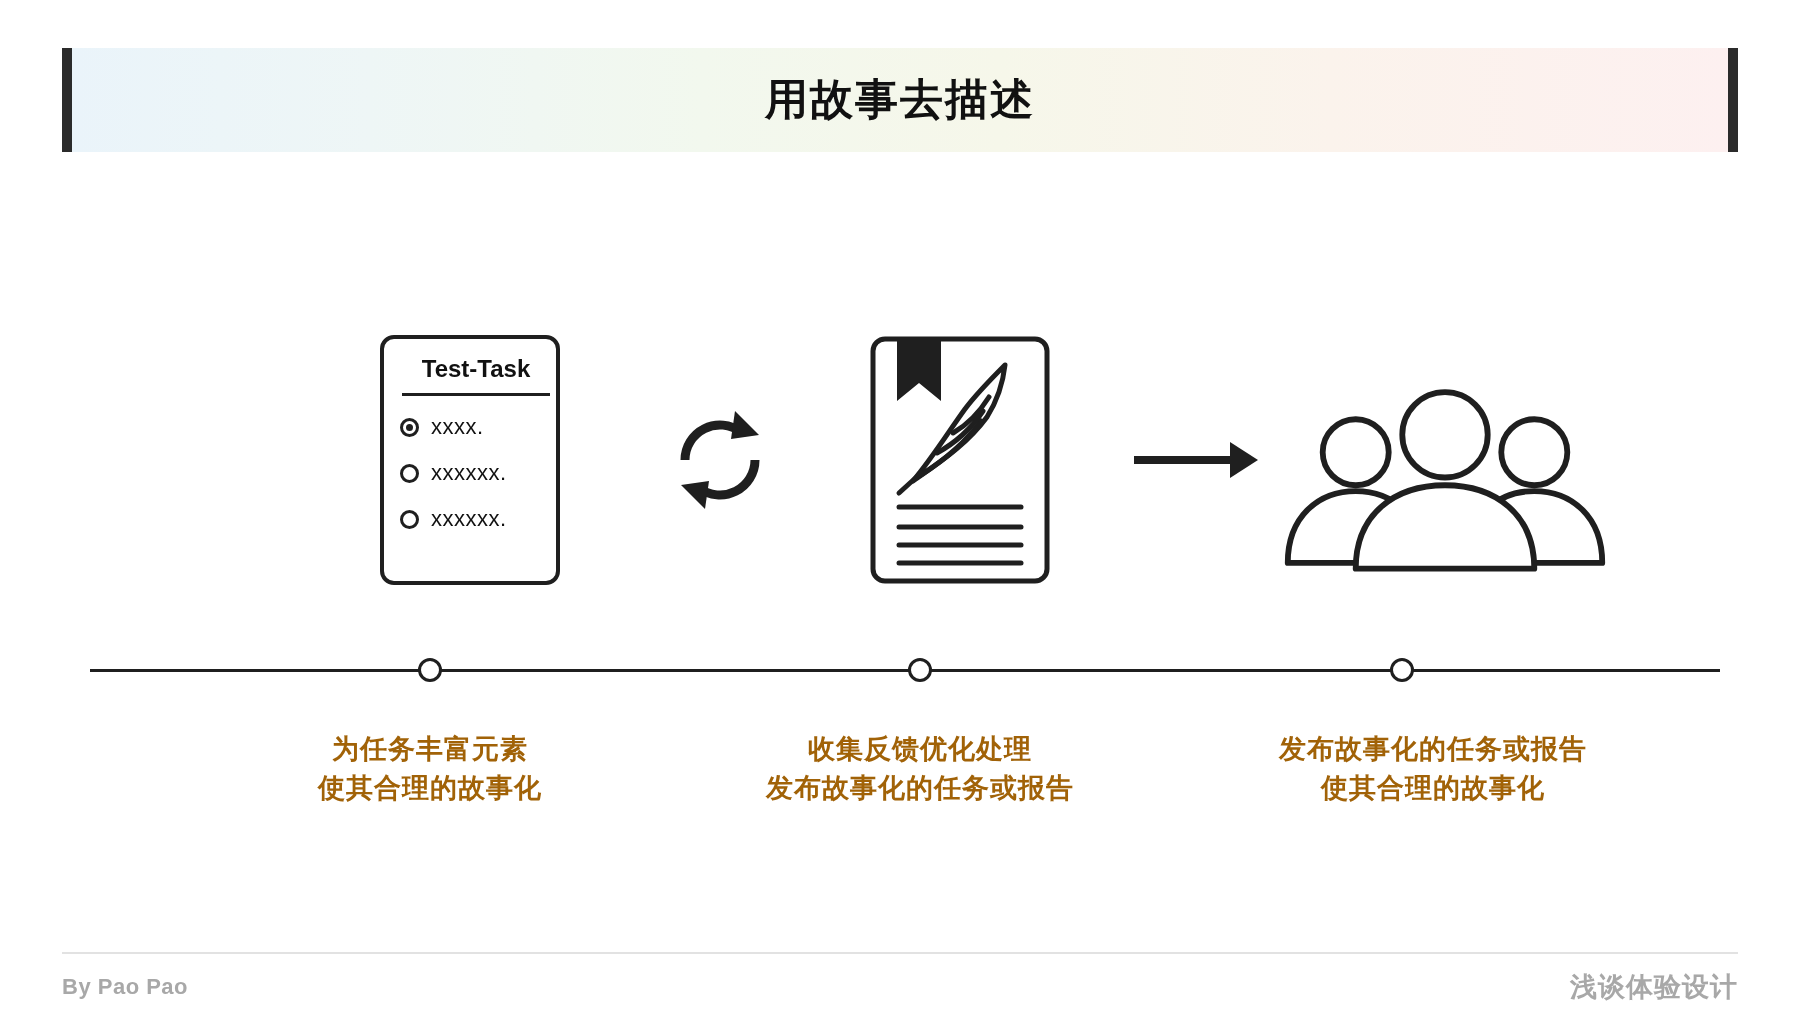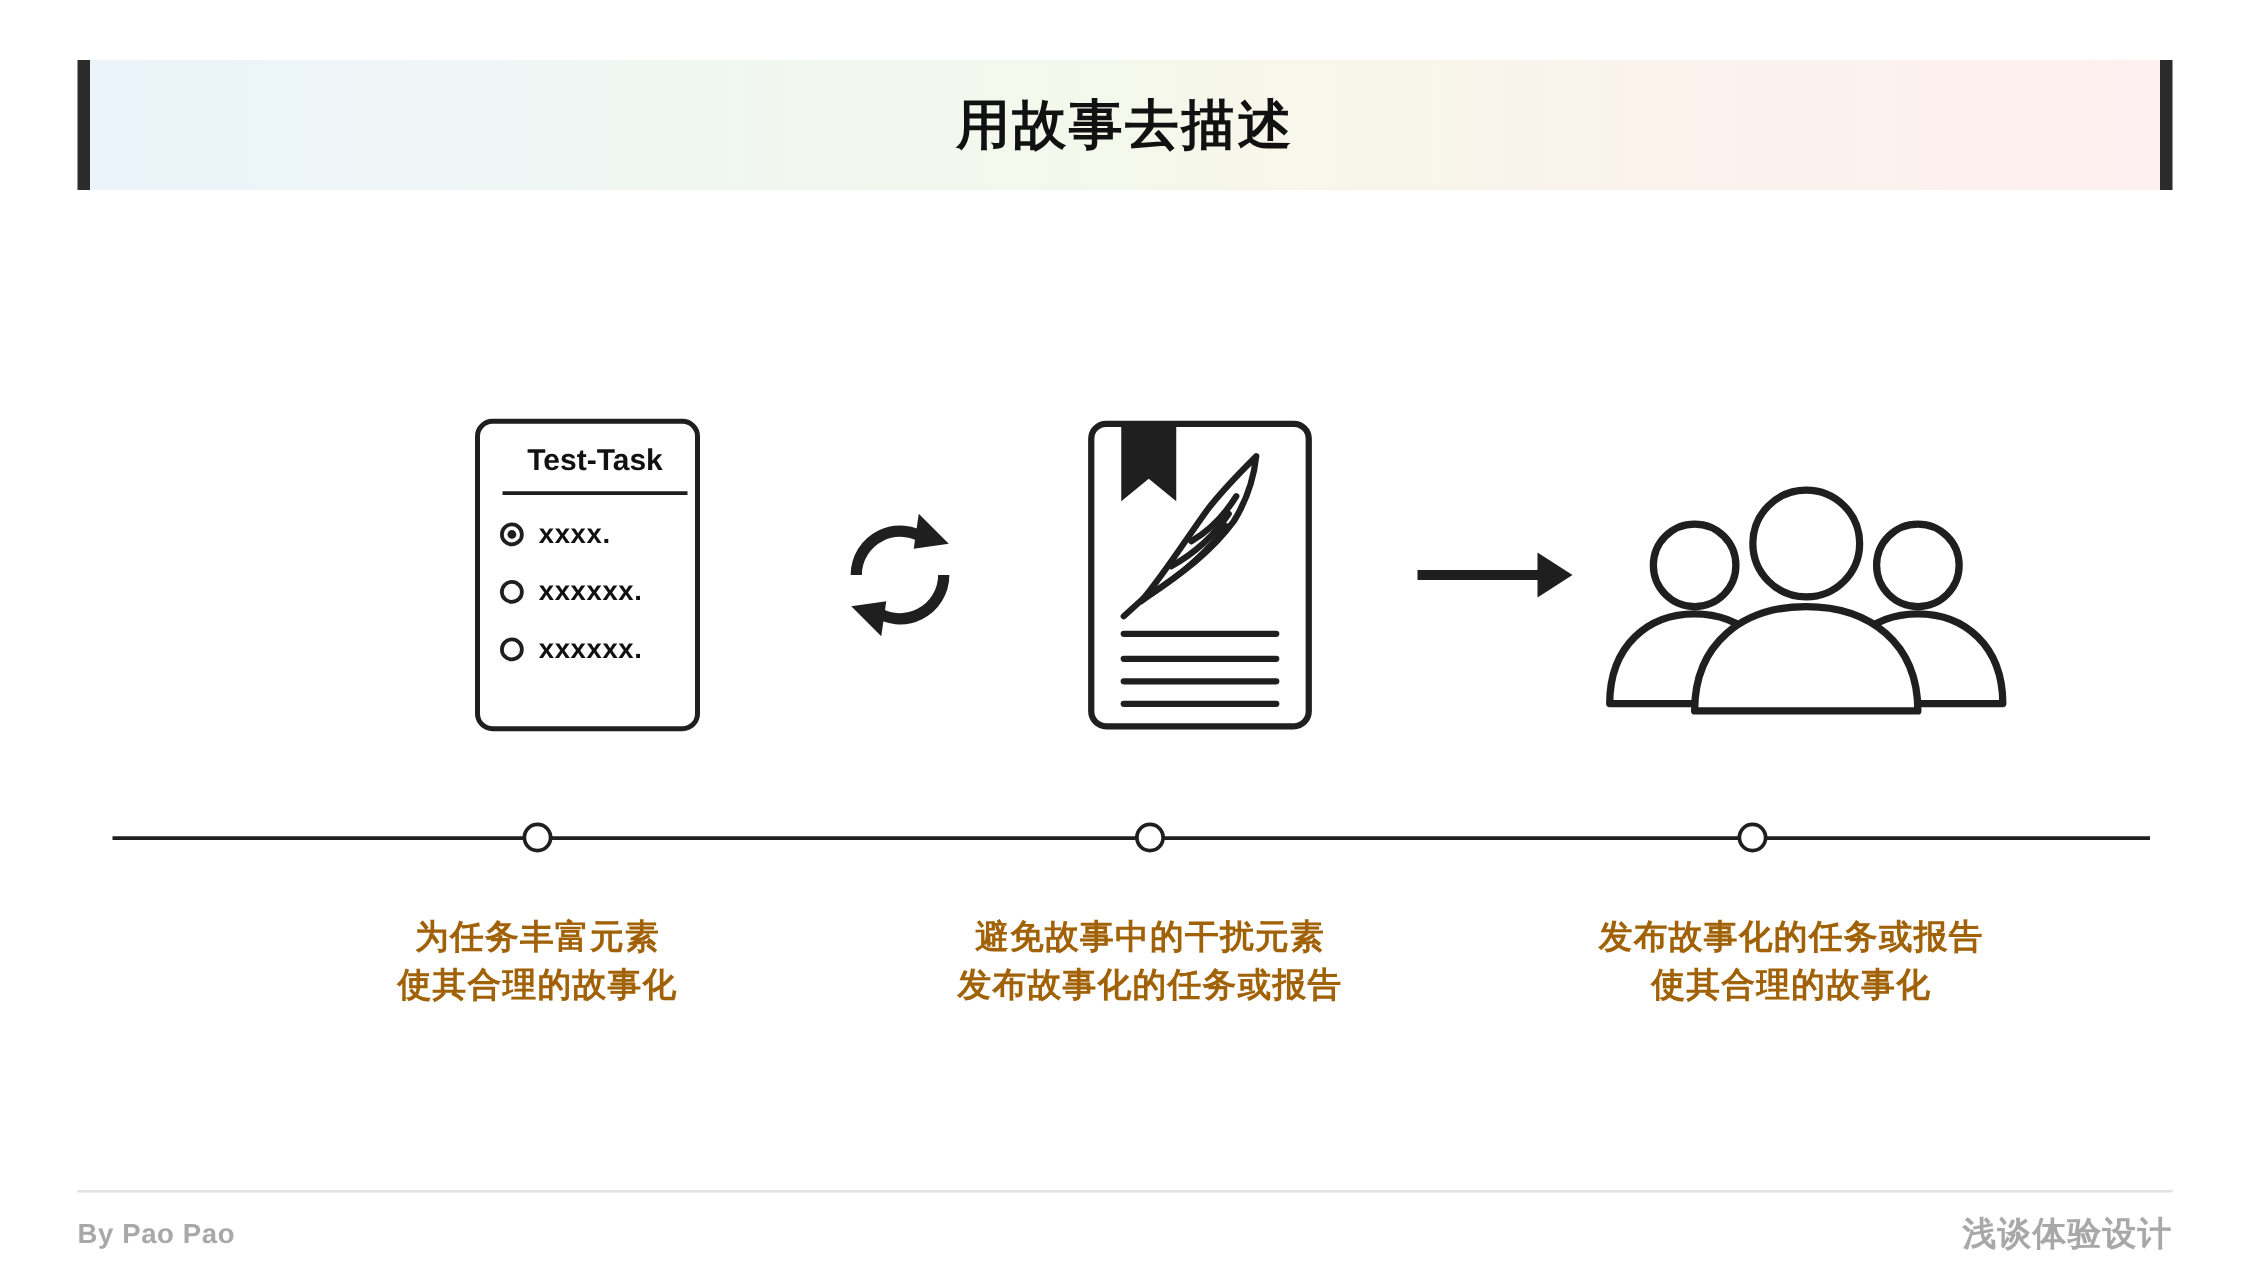--- a/index.html
+++ b/index.html
@@ -209,21 +209,21 @@
     position: absolute;
     left: 3px;
     top: 3px;
     width: 7px;
     height: 7px;
     border-radius: 50%;
     background: #1f1f1f;
   }
   .task-text {
     font-size: 22px;
-    font-weight: bold;
+    font-weight: normal;
     color: #111;
     letter-spacing: 0.5px;
   }
 </style>
 </head>
 <body>
 
 <div class="header">
   <div class="header-bar"></div>
   <div class="header-band">
@@ -321,21 +321,21 @@
     <div class="node node-2"></div>
     <div class="node node-3"></div>
   </div>
 
   <div class="captions">
     <div class="caption cap-1">
       <span>为任务丰富元素</span>
       <span class="line2">使其合理的故事化</span>
     </div>
     <div class="caption cap-2">
-      <span>避免故事中的干扰元素</span>
+      <span>收集反馈优化处理</span>
       <span class="line2">发布故事化的任务或报告</span>
     </div>
     <div class="caption cap-3">
       <span>发布故事化的任务或报告</span>
       <span class="line2">使其合理的故事化</span>
     </div>
   </div>
 </div>
 
 <div class="footer">

